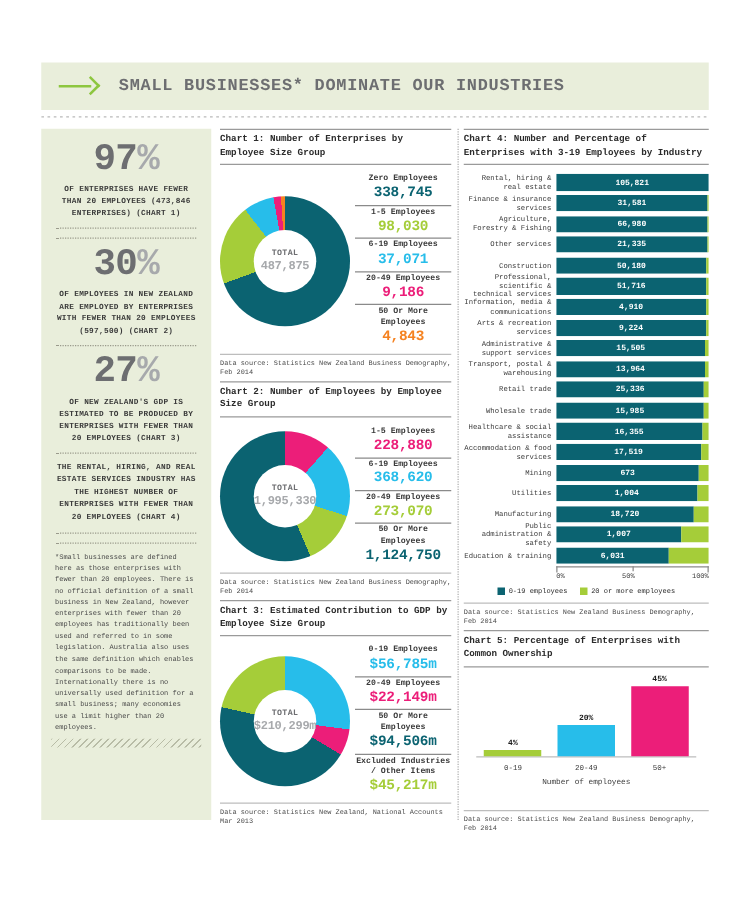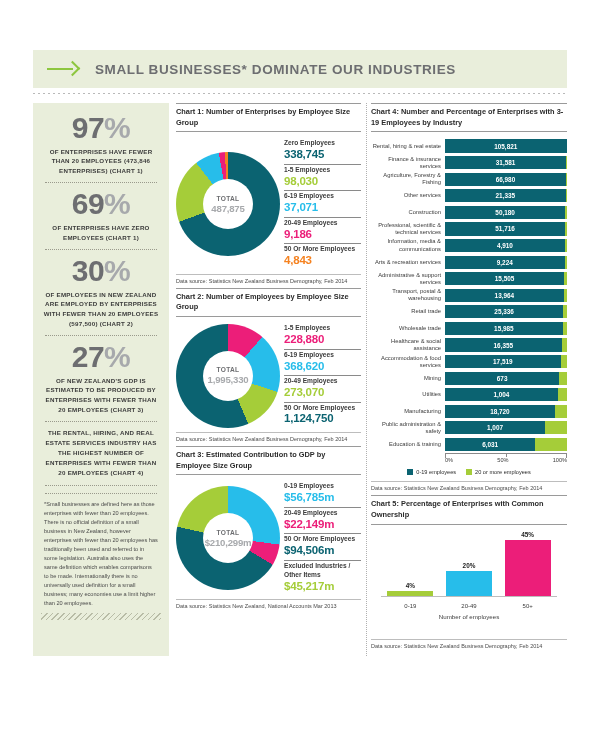--- a/index.html
+++ b/index.html
@@ -1,19 +1,19 @@
 <!DOCTYPE html>
 <html><head>
 <meta charset="utf-8">
 <style>
   html,body{margin:0;padding:0;background:#ffffff;}
   body{width:600px;height:730px;overflow:hidden;
        font-family:"Liberation Sans","DejaVu Sans",sans-serif;
        color:#3b3b3b;-webkit-font-smoothing:antialiased;}
-  .page{position:relative;width:600px;height:730px;}
+  .page{position:relative;width:600px;height:730px;font-family:Liberation Mono, monospace;}
 
   
   .header{position:absolute;left:33px;top:50px;width:534px;height:38px;
           background:#e9eedb;display:flex;align-items:center;}
   .arrow{margin-left:14px;width:34px;height:14px;position:relative;flex:0 0 auto;}
   .arrow:before{content:"";position:absolute;left:0;top:6px;width:26px;height:2px;background:#8dc63f;}
   .arrow:after{content:"";position:absolute;left:20px;top:1px;width:9px;height:9px;
                border-top:2px solid #8dc63f;border-right:2px solid #8dc63f;transform:rotate(45deg);}
   .header-title{margin-left:14px;font-size:13.5px;font-weight:bold;letter-spacing:.6px;
                 color:#6d6e71;}
@@ -50,21 +50,21 @@
 
   
   .donutrow{display:flex;align-items:center;padding:6px 0 4px 0;}
   .donutwrap{position:relative;width:104px;height:104px;flex:0 0 auto;}
   .donut{width:104px;height:104px;border-radius:50%;}
   .hole{position:absolute;left:27px;top:27px;width:50px;height:50px;border-radius:50%;
         background:#fff;display:flex;flex-direction:column;align-items:center;
         justify-content:center;}
   .hole .t{font-size:6.6px;font-weight:bold;color:#6d6e71;letter-spacing:.3px;}
   .hole .v{font-size:9.6px;font-weight:bold;color:#a7a9ac;letter-spacing:-.2px;margin-top:1px;}
-  .legend{flex:1 1 auto;padding-left:4px;text-align:left;}
+  .legend{flex:1 1 auto;padding-left:4px;text-align:center;}
   .lgi{padding:1px 0 2px 0;}
   .lgi+.lgi{border-top:1.4px solid #8a8a8a;}
   .lgl{font-size:6.6px;font-weight:bold;color:#3b3b3b;line-height:1.35;}
   .lgv{font-size:11.5px;font-weight:bold;line-height:1.18;letter-spacing:-.2px;}
 
   
   .c4{padding:6px 0 2px 0;}
   .brow{display:flex;align-items:center;height:15.2px;margin-bottom:1.4px;}
   .blab{width:70px;flex:0 0 auto;text-align:right;padding-right:4px;
         font-size:5.8px;line-height:1.22;color:#3b3b3b;}
@@ -109,24 +109,20 @@
     <span class="header-title">SMALL BUSINESSES* DOMINATE OUR INDUSTRIES</span>
   </div>
   <div class="hdr-dots"></div>
 
   <div class="statcol" id="statcol">
       <div>
         <div class="bignum">97<span class="pc">%</span></div>
         <div class="statdesc">OF ENTERPRISES HAVE FEWER THAN 20 EMPLOYEES (473,846 ENTERPRISES) (CHART 1)</div>
       </div>
       <div class="sep"></div>
-      <div>
-        <div class="bignum">69<span class="pc">%</span></div>
-        <div class="statdesc">OF ENTERPRISES HAVE ZERO EMPLOYEES (CHART 1)</div>
-      </div>
       <div class="sep"></div>
       <div>
         <div class="bignum">30<span class="pc">%</span></div>
         <div class="statdesc">OF EMPLOYEES IN NEW ZEALAND ARE EMPLOYED BY ENTERPRISES WITH FEWER THAN 20 EMPLOYEES (597,500) (CHART 2)</div>
       </div>
       <div class="sep"></div>
       <div>
         <div class="bignum">27<span class="pc">%</span></div>
         <div class="statdesc">OF NEW ZEALAND'S GDP IS ESTIMATED TO BE PRODUCED BY ENTERPRISES WITH FEWER THAN 20 EMPLOYEES (CHART 3)</div>
       </div>

